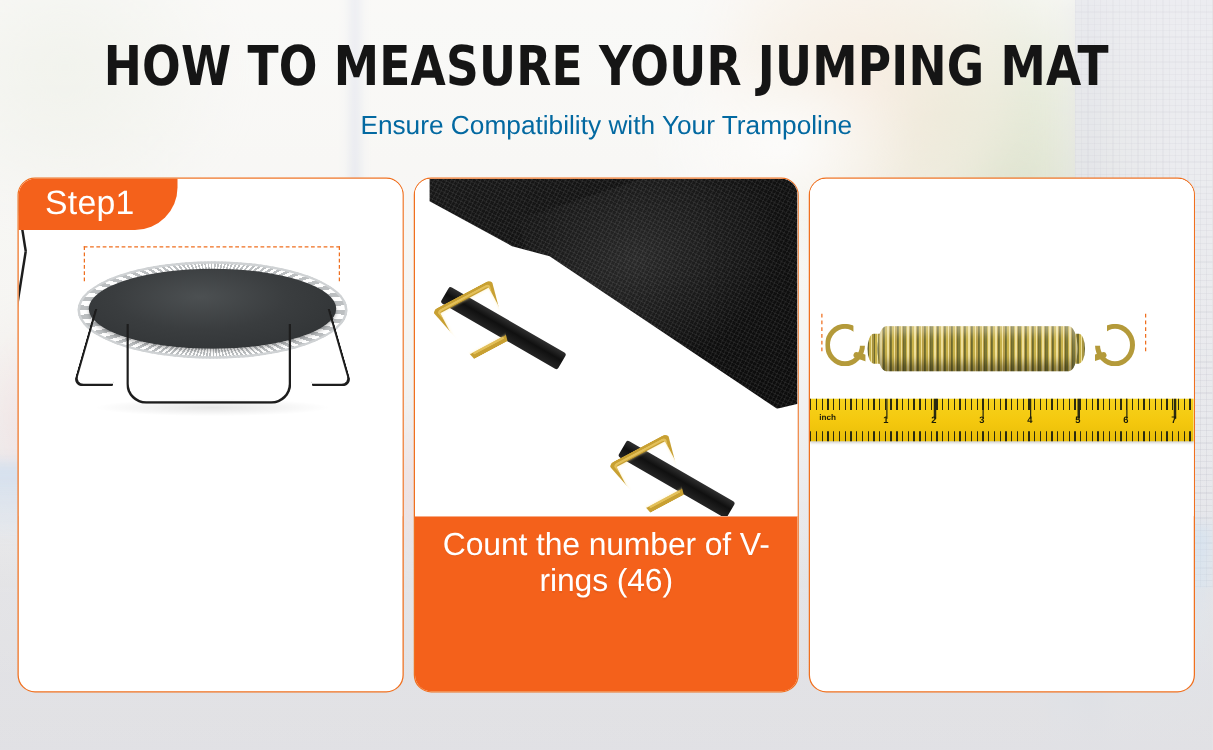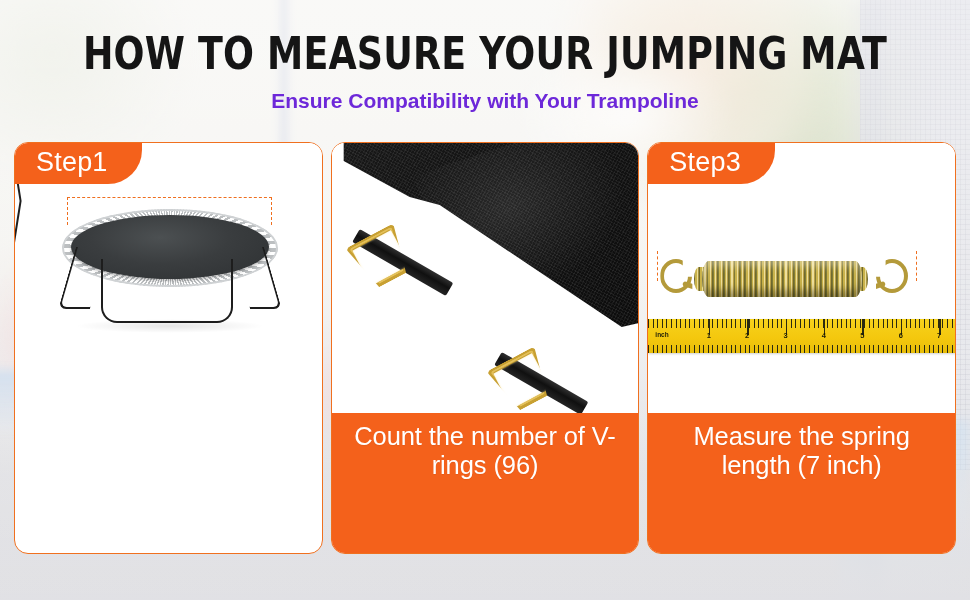--- a/index.html
+++ b/index.html
@@ -97,21 +97,21 @@
   .header{position:absolute;left:0;top:0;width:970px;text-align:center;}
   .title{
     margin:0;padding-top:32px;
     font-family:"Liberation Sans Narrow","DejaVu Sans Condensed","Liberation Sans",sans-serif;
     font-weight:700;font-size:44px;letter-spacing:.2px;color:#151515;
     transform:scaleX(.92);transform-origin:center;
     white-space:nowrap;line-height:1;
   }
   .subtitle{
     margin:0;padding-top:14px;
-    font-size:21px;color:#6d28d9;font-weight:700;line-height:1;
+    font-size:21px;color:#0369a1;font-weight:400;line-height:1;
   }
 
   
   .cards{position:absolute;left:14px;top:142px;width:942px;display:flex;gap:8px;}
   .card{
     position:relative;width:309px;height:412px;
     background:#ffffff;
     border:1.5px solid #f0701f;
     border-radius:14px;
     box-sizing:border-box;
@@ -371,26 +371,25 @@
         <div class="strap strap-a"></div>
         <div class="strap strap-b"></div>
         <div class="vring vring-1"></div>
         <div class="vring vring-2"></div>
         <div class="mat">
           <div class="mat-sheen"></div>
         </div>
       </div>
     </div>
     <div class="caption">
-      <span>Count the number of V-rings (96)</span>
+      <span>Count the number of V-rings (46)</span>
     </div>
   </div>
 
   <div class="card">
-    <div class="badge">Step3</div>
     <div class="photo">
       <div class="spring-wrap">
         <div class="spring-tick spring-tick-l"></div>
         <div class="spring-tick spring-tick-r"></div>
         <div class="hook hook-l"></div>
         <div class="hook hook-r"></div>
         <div class="spring-taperL"></div>
         <div class="spring-taperR"></div>
         <div class="spring-body"></div>
         <div class="ruler">
@@ -409,18 +408,15 @@
               <div class="ruler-big" style="left: 214px;"></div>
               <div class="ruler-num" style="left: 214px;">5</div>
               <div class="ruler-big" style="left: 252.4px;"></div>
               <div class="ruler-num" style="left: 252.4px;">6</div>
               <div class="ruler-big" style="left: 290.8px;"></div>
               <div class="ruler-num" style="left: 290.8px;">7</div>
             </div>
         </div>
       </div>
     </div>
-    <div class="caption">
-      <span>Measure the spring length (7 inch)</span>
-    </div>
   </div>
 
 </div>
 
 </body></html>

